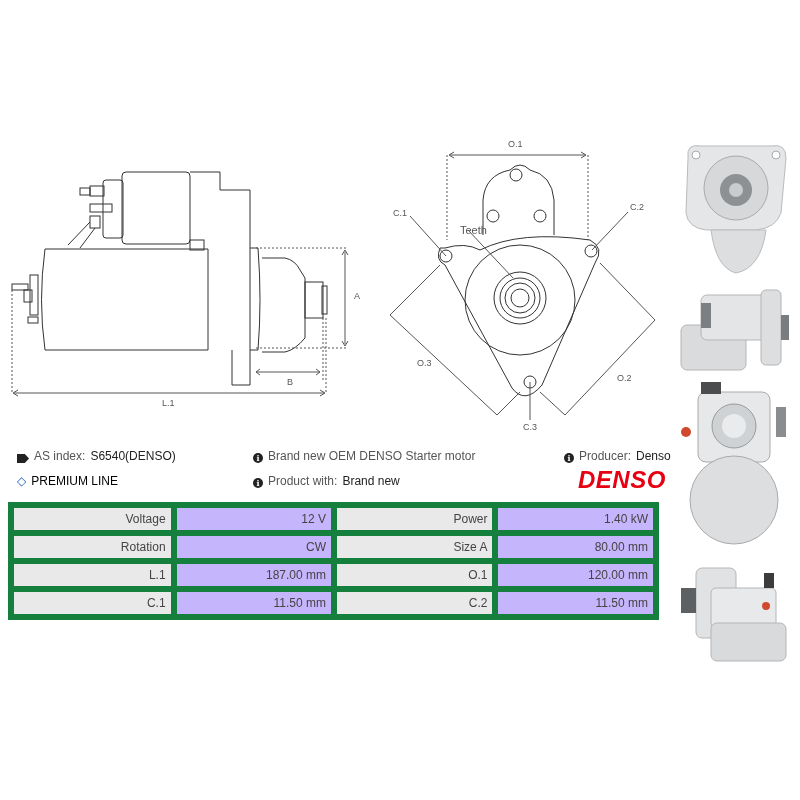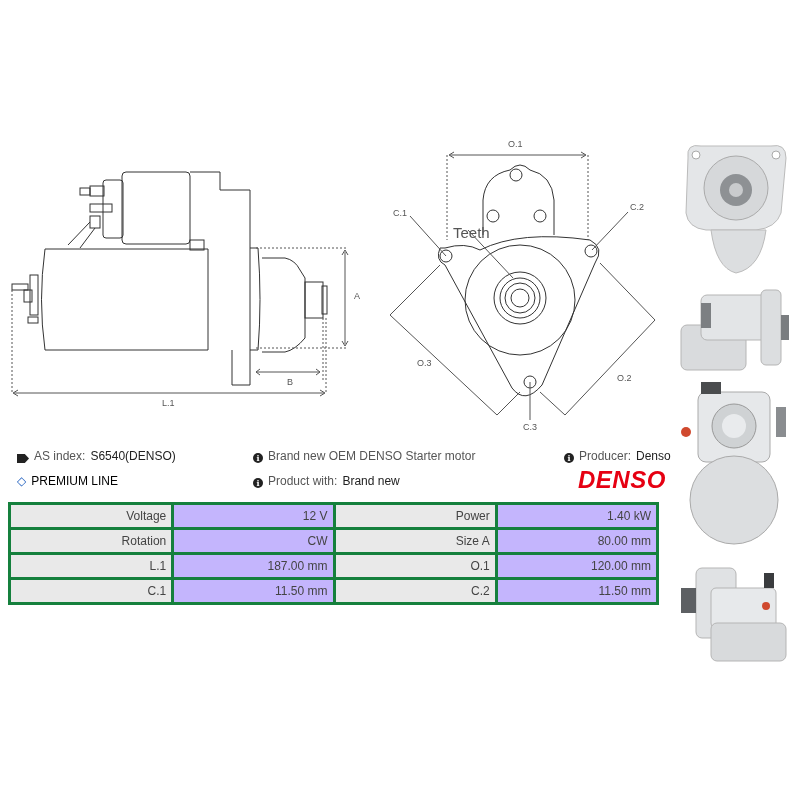--- a/index.html
+++ b/index.html
@@ -5,21 +5,21 @@
   html,body{margin:0;padding:0;background:#fff;}
   body{width:800px;height:800px;position:relative;overflow:hidden;font-family:"Liberation Sans","DejaVu Sans",sans-serif;color:#444;}
   .abs{position:absolute;}
   svg{display:block;}
   .info-line{position:absolute;font-size:12px;color:#555;white-space:nowrap;display:flex;align-items:flex-end;gap:5px;}
   .info-line b{color:#222;font-weight:normal;}
   .i-icon{display:inline-block;width:10px;height:10px;border-radius:50%;background:#222;color:#fff;font-size:8px;font-weight:bold;line-height:10px;text-align:center;font-family:"DejaVu Serif",serif;}
   .premium{color:#000000;font-weight:normal;}
   .denso-logo{position:absolute;left:578px;top:466px;font-size:24px;font-weight:bold;font-style:italic;color:#e60012;letter-spacing:0.5px;font-family:"Liberation Sans",sans-serif;}
   table.specs{position:absolute;left:8px;top:502px;width:651px;border-collapse:collapse;font-size:12px;color:#444;}
-  table.specs td{border:3px solid #15803d;padding:4px 5px;text-align:right;vertical-align:top;height:14px;}
+  table.specs td{border:6px solid #15803d;padding:4px 5px;text-align:right;vertical-align:top;height:14px;}
   table.specs td.k{background:#e9e9e9;}
   table.specs td.v{background:#c4b5fd;}
   .photo{position:absolute;background:#fff;}
 </style>
 </head>
 <body>
 
 <div class="abs" style="left:0;top:160px;width:360px;height:250px;">
   <svg width="360" height="250" viewBox="0 0 360 250" fill="none" stroke="#333" stroke-width="1">
 
@@ -73,21 +73,21 @@
     <circle cx="150" cy="168" r="26"></circle>
     <circle cx="150" cy="168" r="20"></circle>
     <circle cx="150" cy="168" r="15"></circle>
     <circle cx="150" cy="168" r="9"></circle>
     <path d="M40 86 L76 126 M258 82 L222 120 M160 252 L160 290 M98 100 L143 148" stroke="#555"></path>
     <path d="M20 185 L70 135 M285 190 L230 133 M20 185 L127 285 M285 190 L195 285 M127 285 L150 262 M195 285 L170 262" stroke="#555"></path>
   </svg>
   <span class="abs" style="left:138px;top:9px;font-size:9px;color:#555;">O.1</span>
   <span class="abs" style="left:23px;top:78px;font-size:9px;color:#555;">C.1</span>
   <span class="abs" style="left:260px;top:72px;font-size:9px;color:#555;">C.2</span>
-  <span class="abs" style="left:83px;top:94px;font-size:15px;color:#555;">Teeth</span>
+  <span class="abs" style="left:90px;top:94px;font-size:11px;color:#555;">Teeth</span>
   <span class="abs" style="left:47px;top:228px;font-size:9px;color:#555;">O.3</span>
   <span class="abs" style="left:247px;top:243px;font-size:9px;color:#555;">O.2</span>
   <span class="abs" style="left:153px;top:292px;font-size:9px;color:#555;">C.3</span>
 </div>
 
 <div class="photo" style="left:676px;top:138px;width:115px;height:140px;">
   <svg width="115" height="140" viewBox="0 0 115 140">
     <path d="M12 20 Q10 5 25 8 L95 8 Q110 5 110 20 L105 75 Q100 90 80 92 L30 92 Q12 90 10 75 Z" fill="#e4e6e8" stroke="#bbb"></path>
     <circle cx="60" cy="50" r="32" fill="#d6d8da" stroke="#aaa"></circle>
     <circle cx="60" cy="52" r="16" fill="#8e9194"></circle>

